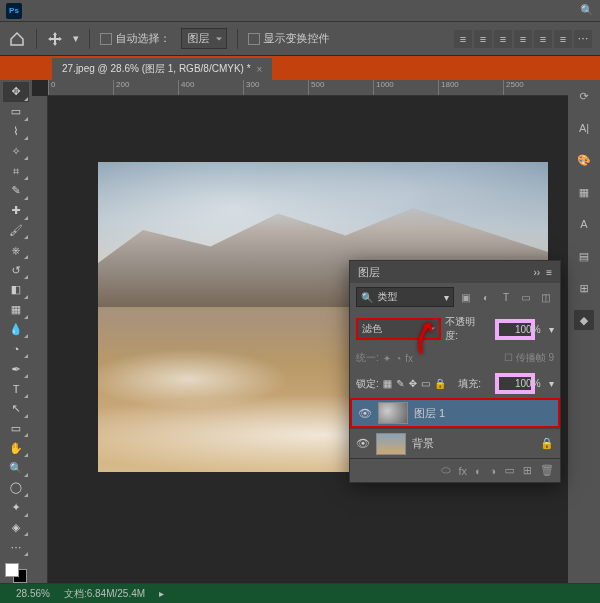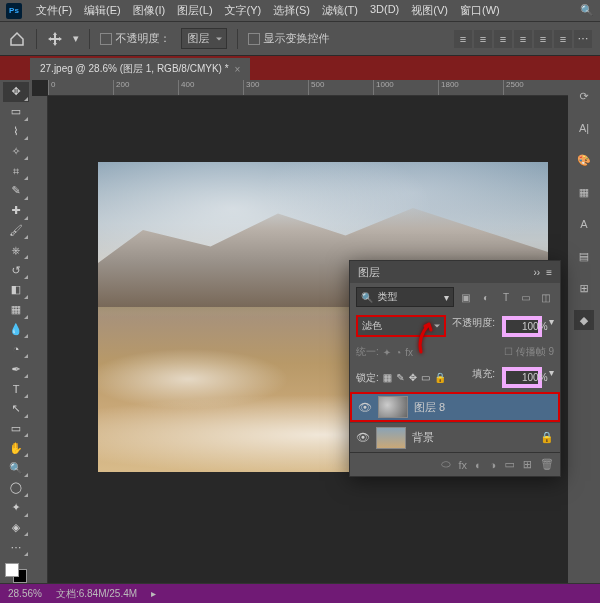--- a/index.html
+++ b/index.html
@@ -9,21 +9,21 @@
 .menu-item{padding:0 6px;cursor:pointer;color:#ddd}
 .menu-right{margin-left:auto;display:flex;gap:8px}
 .optbar{height:34px;background:#535353;display:flex;align-items:center;padding:0 8px;gap:10px;border-bottom:1px solid #2a2a2a}
 .home-icon{width:18px;height:18px;display:flex;align-items:center;justify-content:center}
 .sep{width:1px;height:20px;background:#3a3a3a}
 .chk{width:12px;height:12px;border:1px solid #888;display:inline-block;vertical-align:middle;margin-right:4px}
 .dd{background:#4a4a4a;border:1px solid #333;padding:2px 16px 2px 6px;position:relative}
 .dd::after{content:"";position:absolute;right:4px;top:50%;border:3px solid transparent;border-top-color:#aaa;transform:translateY(-25%)}
 .align-group{margin-left:auto;display:flex;gap:2px}
 .align-btn{width:18px;height:18px;background:#4a4a4a;display:flex;align-items:center;justify-content:center}
-.tabbar{height:24px;background:#7f1d1d;display:flex;align-items:flex-end;padding-left:30px}
+.tabbar{height:24px;background:#c2410c;display:flex;align-items:flex-end;padding-left:52px}
 .tab{background:#535353;padding:4px 10px;font-size:10px;color:#ddd;display:flex;align-items:center;gap:6px}
 .tab-x{color:#999;font-size:10px}
 .workspace{position:absolute;top:80px;left:0;right:0;bottom:20px;display:flex}
 .toolbar{width:32px;background:#535353;display:flex;flex-direction:column;align-items:center;padding-top:2px;gap:0}
 .tool{width:26px;height:22px;display:flex;align-items:center;justify-content:center;position:relative;color:#ccc}
 .tool.sel{background:#3a3a3a}
 .tool .tri{position:absolute;right:1px;bottom:1px;border:2px solid transparent;border-right-color:#aaa;border-bottom-color:#aaa;width:0;height:0}
 .swatch{margin-top:6px;width:22px;height:22px;position:relative}
 .sw-fg{position:absolute;width:14px;height:14px;background:#fff;border:1px solid #999;top:0;left:0}
 .sw-bg{position:absolute;width:14px;height:14px;background:#000;border:1px solid #999;bottom:0;right:0}
@@ -43,72 +43,60 @@
 .rpanel .ricon{width:20px;height:20px;display:flex;align-items:center;justify-content:center;color:#bbb}
 .rpanel .ricon.sel{background:#3a3a3a}
 .layers-panel{position:absolute;top:260px;left:349px;width:212px;background:#535353;border:1px solid #333;box-shadow:0 4px 20px rgba(0,0,0,.5);z-index:10}
 .lp-head{height:22px;background:#454545;display:flex;align-items:center;padding:0 8px;font-size:11px;color:#ccc}
 .lp-head .sp{margin-left:auto;display:flex;gap:6px;font-size:10px}
 .lp-row{display:flex;align-items:center;padding:4px 6px;gap:4px;font-size:10px}
 .lp-search{flex:1;background:#3a3a3a;border:1px solid #282828;padding:2px 4px;color:#ccc;display:flex;align-items:center;gap:4px}
 .lp-filtericon{width:16px;height:14px;display:flex;align-items:center;justify-content:center;color:#aaa}
 .lp-blend{background:#454545;border:2px solid #d40000;padding:2px 4px;width:90px;display:flex;align-items:center;position:relative}
 .lp-blend::after{content:"";position:absolute;right:4px;top:50%;border:3px solid transparent;border-top-color:#aaa;transform:translateY(-25%)}
-.lp-opac{margin-left:auto;display:flex;gap:7px}
+.lp-opac{margin-left:auto;display:flex;align-items:center;gap:14px}
 .lp-val{background:#3a3a3a;border:4px solid #f0abfc;padding:1px 16px;width:38px}
 .lp-lock{color:#888}
 .lp-layer{height:30px;display:flex;align-items:center;padding:0 6px;gap:6px;border-top:1px solid #444}
 .lp-layer.sel{background:#4a6a8a;border:2px solid #d40000}
 .lp-eye{width:14px;text-align:center}
 .lp-thumb{width:30px;height:22px;border:1px solid #888}
 .lp-thumb.clouds{background:radial-gradient(circle at 30% 40%,#ccc,#666),#888}
 .lp-thumb.bg{background:linear-gradient(#8ba3b5,#c9a878)}
 .lp-foot{height:24px;border-top:1px solid #333;display:flex;align-items:center;justify-content:flex-end;padding:0 6px;gap:8px;font-size:11px;color:#999}
 .arrow{position:absolute;top:318px;left:415px;z-index:11;width:24px;height:30px}
 .arrow svg{filter:drop-shadow(0 0 2px #600)}
-.statusbar{position:absolute;bottom:0;left:0;right:0;height:20px;background:#701a75;border-top:1px solid #333;display:flex;align-items:center;padding:0 8px;font-size:10px;gap:14px;color:#bbb}
+.statusbar{position:absolute;bottom:0;left:0;right:0;height:20px;background:#14532d;border-top:1px solid #333;display:flex;align-items:center;padding:0 16px;font-size:10px;gap:14px;color:#bbb}
 svg{display:block}
 </style>
 </head>
 <body>
 
 <div class="menubar">
   <div class="ps-logo">Ps</div>
-  <div id="menu-items" style="display: flex;">
-      <span class="menu-item">文件(F)</span>
-      <span class="menu-item">编辑(E)</span>
-      <span class="menu-item">图像(I)</span>
-      <span class="menu-item">图层(L)</span>
-      <span class="menu-item">文字(Y)</span>
-      <span class="menu-item">选择(S)</span>
-      <span class="menu-item">滤镜(T)</span>
-      <span class="menu-item">3D(D)</span>
-      <span class="menu-item">视图(V)</span>
-      <span class="menu-item">窗口(W)</span>
-    </div>
   <div class="menu-right">
     <span>🔍</span>
   </div>
 </div>
 
 <div class="optbar">
   <span class="home-icon">
       <svg width="16" height="16">
         <path d="M2 8 L8 2 L14 8 L14 14 L2 14 Z" fill="none" stroke="#ccc" stroke-width="1.5"></path>
       </svg>
     </span>
   <span class="sep"></span>
   <span>
       <svg width="16" height="16">
         <path d="M8 1 L10 4 L9 4 L9 7 L12 7 L12 6 L15 8 L12 10 L12 9 L9 9 L9 12 L10 12 L8 15 L6 12 L7 12 L7 9 L4 9 L4 10 L1 8 L4 6 L4 7 L7 7 L7 4 L6 4 Z" fill="#ccc"></path>
       </svg>
     </span>
   <span>▾</span>
   <span class="sep"></span>
-  <label><span class="chk"></span><span>不透明度：</span></label>
+  <label><span class="chk"></span><span>自动选择：</span></label>
   <span class="dd">图层</span>
   <span class="sep"></span>
   <label><span class="chk"></span><span>显示变换控件</span></label>
   <div class="align-group">
     <span class="align-btn">≡</span>
     <span class="align-btn">≡</span>
     <span class="align-btn">≡</span>
     <span class="align-btn">≡</span>
     <span class="align-btn">≡</span>
     <span class="align-btn">≡</span>
@@ -224,21 +212,21 @@
     <span>🔒</span>
     <div class="lp-opac">
       <span>填充:</span>
       <span class="lp-val">100%</span>
       <span>▾</span>
     </div>
   </div>
   <div class="lp-layer sel">
     <span class="lp-eye">👁</span>
     <div class="lp-thumb clouds"></div>
-    <span>图层 8</span>
+    <span>图层 1</span>
   </div>
   <div class="lp-layer">
     <span class="lp-eye">👁</span>
     <div class="lp-thumb bg"></div>
     <span>背景</span>
     <span style="margin-left:auto">🔒</span>
   </div>
   <div class="lp-foot">
     <span>⬭</span>
     <span>fx</span>

